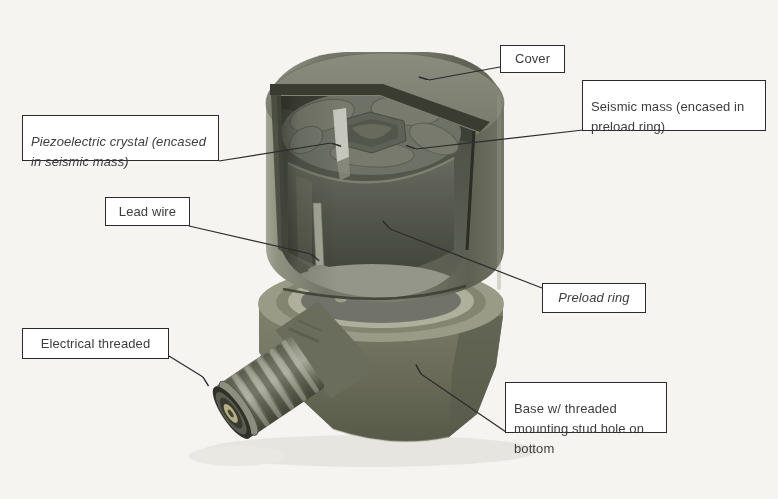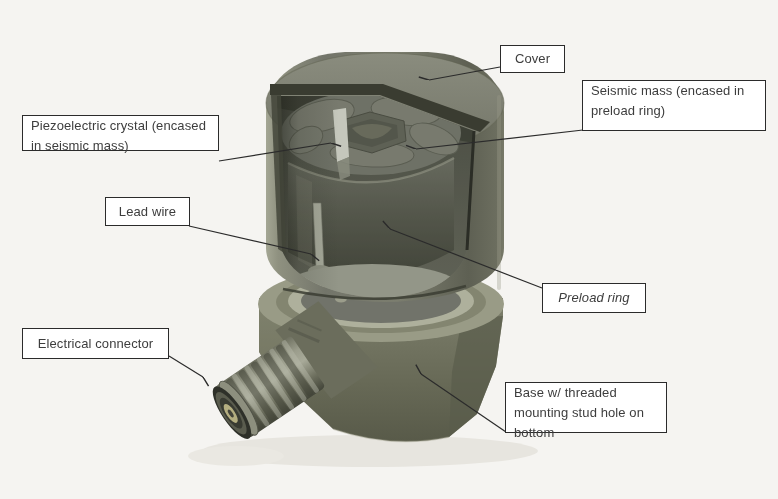--- a/index.html
+++ b/index.html
@@ -5,21 +5,21 @@
   html,body{margin:0;padding:0;background:#ffffff;}
   .stage{
     position:relative;width:778px;height:499px;margin:0;
     background:#f5f4f1;overflow:hidden;
     font-family:"Liberation Sans", sans-serif;
   }
   .art{position:absolute;left:0;top:0;width:778px;height:499px;}
   .callout{
     position:absolute;background:#ffffff;border:1.5px solid #2b2b2b;
     color:#3d3d3d;font-size:13px;line-height:20px;box-sizing:border-box;
-    padding:0 8px;letter-spacing:.1px;
+    padding:16px 8px;letter-spacing:.1px;
   }
   .callout.center{display:flex;align-items:center;justify-content:center;padding:0 6px;text-align:center;}
 </style>
 </head>
 <body>
 
 <div class="stage">
 
   <svg class="art" viewBox="0 0 778 499">
     <defs>
@@ -185,33 +185,33 @@
   </svg>
 
   <div class="callout center" style="left:500px;top:45px;width:65px;height:28px;">
     <span>Cover</span>
   </div>
 
   <div class="callout" style="left:582px;top:80px;width:184px;height:51px;">
     <span>Seismic mass (encased in preload ring)</span>
   </div>
 
-  <div class="callout" style="left:22px;top:115px;width:197px;height:36px;">
+  <div class="callout" style="left:22px;top:115px;width:197px;height:46px;font-style:italic;">
     <span>Piezoelectric crystal (encased in seismic mass)</span>
   </div>
 
   <div class="callout center" style="left:105px;top:197px;width:85px;height:29px;">
     <span>Lead wire</span>
   </div>
 
   <div class="callout center" style="left:542px;top:283px;width:104px;height:30px;font-style:italic;">
     <span>Preload ring</span>
   </div>
 
   <div class="callout center" style="left:22px;top:328px;width:147px;height:31px;">
-    <span>Electrical connector</span>
+    <span>Electrical threaded</span>
   </div>
 
   <div class="callout" style="left:505px;top:382px;width:162px;height:51px;">
     <span>Base w/ threaded mounting stud hole on bottom</span>
   </div>
 
 </div>
 
 </body></html>

